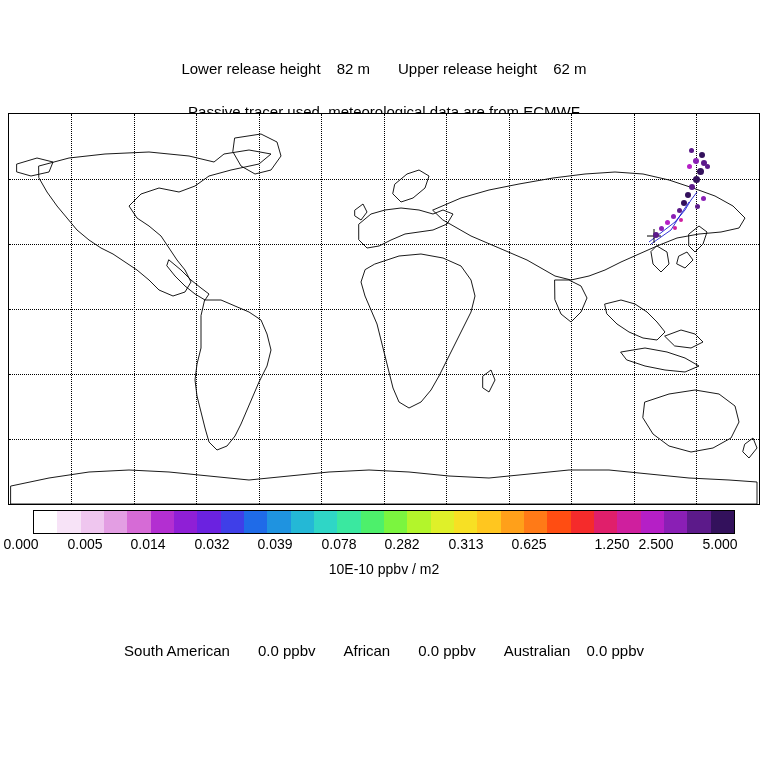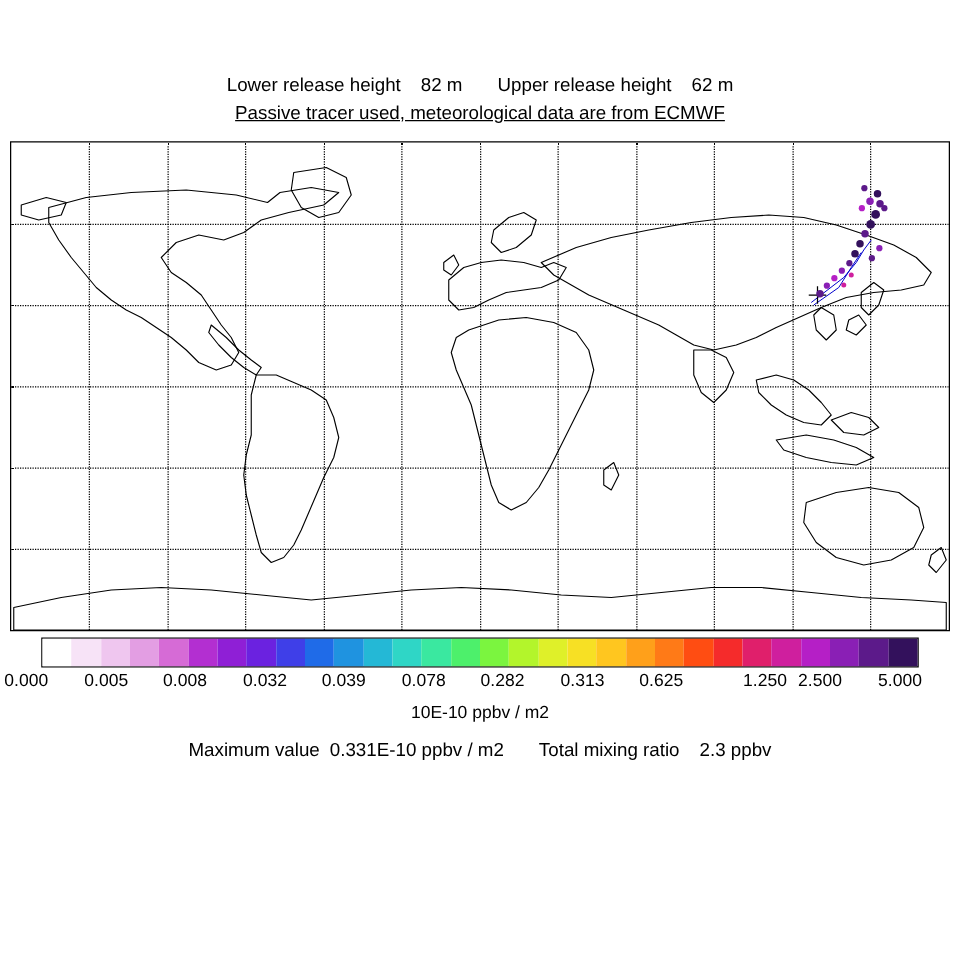--- a/index.html
+++ b/index.html
@@ -16,21 +16,21 @@
   .title{
     position:absolute;left:14px;top:4px;
     font-size:17px;font-weight:bold;letter-spacing:0px;
   }
   .hdr-line{
     position:absolute;left:0;width:768px;text-align:center;
     font-size:15px;
   }
   .hdr-line.l1{top:33px;}
   .hdr-line.l2{top:60px;}
-  .hdr-line.l3{top:82px;text-decoration:underline;}
+  .hdr-line.l3{top:103px;text-decoration:underline;}
   .sp-lg{display:inline-block;width:28px;}
   .sp-md{display:inline-block;width:16px;}
   .sp-sm{display:inline-block;width:8px;}
 
   
   .map-frame{
     position:absolute;left:8px;top:113px;
     width:752px;height:392px;
     border:1px solid #000000;
     box-sizing:border-box;
@@ -231,33 +231,33 @@
     <div style="background:#cf1f9e"></div>
     <div style="background:#b51fc6"></div>
     <div style="background:#8a1fb5"></div>
     <div style="background:#5c1a8a"></div>
     <div style="background:#33115c"></div>
   </div>
 
   <div class="cbar-labels">
     <span style="left:-6px">0.000</span>
     <span style="left:58px">0.005</span>
-    <span style="left:121px">0.008</span>
+    <span style="left:121px">0.014</span>
     <span style="left:185px">0.032</span>
     <span style="left:248px">0.039</span>
     <span style="left:312px">0.078</span>
     <span style="left:375px">0.282</span>
     <span style="left:439px">0.313</span>
     <span style="left:502px">0.625</span>
     <span style="left:585px">1.250</span>
     <span style="left:629px">2.500</span>
     <span style="left:693px">5.000</span>
   </div>
 
   <div class="cbar-unit">10E-10 ppbv / m2</div>
 
-  <div class="foot f1">
-    <span>Maximum value</span><span class="sp-sm"></span><span>0.331E-10 ppbv / m2</span><span class="sp-lg"></span><span>Total mixing ratio</span><span class="sp-md"></span><span>2.3 ppbv</span>
-  </div>
-
-
+
+
+  <div class="foot f3">
+    <span class="cell">South American</span><span class="sp-lg"></span><span class="cell">0.0 ppbv</span><span class="sp-lg"></span><span class="cell">African</span><span class="sp-lg"></span><span class="cell">0.0 ppbv</span><span class="sp-lg"></span><span class="cell">Australian</span><span class="sp-md"></span><span class="cell">0.0 ppbv</span>
+  </div>
 
 </div>
 
 </body></html>

